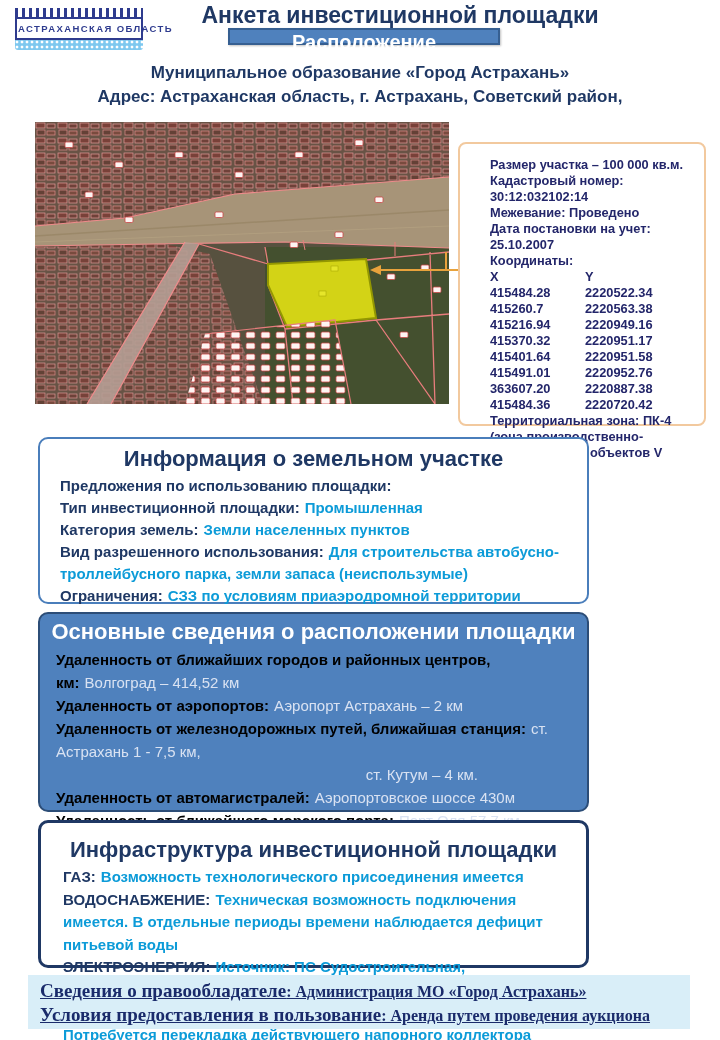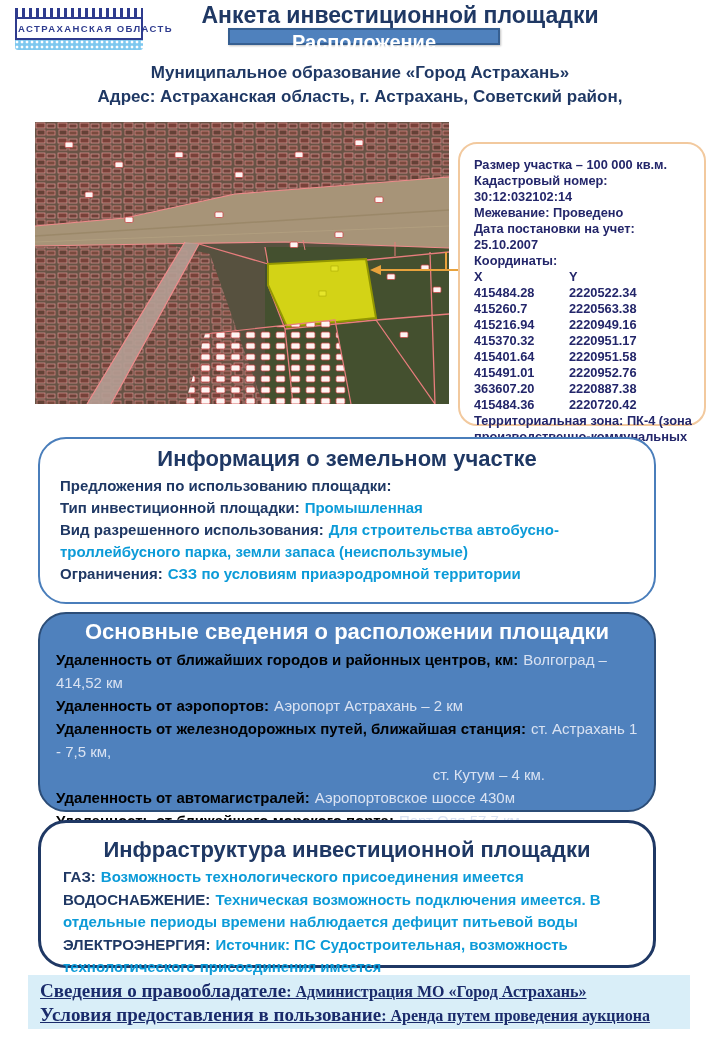--- a/index.html
+++ b/index.html
@@ -21,29 +21,29 @@
          text-align:center;line-height:25px;box-shadow:1px 1px 2px rgba(0,0,0,.25);}
   .sub{position:absolute;left:0;right:0;text-align:center;font-size:17px;font-weight:bold;color:#1F3864;}
   .sub1{top:63px;} .sub2{top:87px;} .sub3{top:109px;}
 
   
   .map{position:absolute;left:35px;top:122px;width:414px;height:282px;}
   .arrow-overlay{position:absolute;left:370px;top:248px;width:92px;height:30px;z-index:5;}
 
   
   .infobox{position:absolute;left:458px;top:142px;width:248px;height:284px;box-sizing:border-box;
-           border:2px solid #F2C99E;border-radius:19px;background:#fff;padding:13px 8px 8px 14px;
+           border:2px solid #F2C99E;border-radius:8px;background:#fff;padding:13px 8px 8px 30px;
            color:#23266A;font-size:12.8px;font-weight:bold;line-height:16px;}
   .infobox p{margin:0;}
   .coords-table{border-collapse:collapse;table-layout:fixed;width:210px;}
   .coords-table td{padding:0;font-size:12.8px;font-weight:bold;color:#23266A;line-height:16px;}
   .coords-table td:first-child{width:95px;}
 
   
-  .section{position:absolute;left:38px;width:618px;box-sizing:border-box;border-radius:28px;background:#fff;}
+  .section{position:absolute;left:38px;width:551px;box-sizing:border-box;border-radius:10px;background:#fff;}
   .section h2{text-align:center;font-size:22px;font-weight:bold;color:#1F3864;margin:7px 10px 3px;}
   .sec-body{padding:0 20px 0 20px;font-size:15px;line-height:22px;}
   .sec-body p{margin:0;}
   .lbl{font-weight:bold;color:#1F3864;margin-right:5px;}
   .val{font-weight:bold;color:#0C9BD8;}
   .section-land{top:437px;height:167px;border:2.5px solid #4A7EBB;}
   .section-location{top:612px;height:200px;background:#4F81BD;border:2px solid #2C4D77;}
   .section-location h2{color:#fff;margin-top:5px;}
   .section-location .sec-body{line-height:23px;padding-left:16px;padding-right:14px;}
   .section-location .lbl{color:#000000;}
@@ -194,20 +194,21 @@
     </tbody>
       </table>
     <p>Территориальная зона: ПК-4 (зона производственно-коммунальных объектов V класса)</p>
   </div>
 
   <div class="section section-land">
     <h2>Информация о земельном участке</h2>
     <div class="sec-body">
       <p><span class="lbl">Предложения по использованию площадки:</span><span class="val"></span></p>
       <p><span class="lbl">Тип инвестиционной площадки:</span><span class="val">Промышленная</span></p>
+      <p><span class="lbl">Категория земель:</span><span class="val">Земли населенных пунктов</span></p>
       <p><span class="lbl">Вид разрешенного использования:</span><span class="val">Для строительства автобусно-троллейбусного парка, земли запаса (неиспользумые)</span></p>
       <p><span class="lbl">Ограничения:</span><span class="val">СЗЗ  по условиям приаэродромной территории</span></p>
     </div>
   </div>
 
   <div class="section section-location">
     <h2>Основные сведения о расположении площадки</h2>
     <div class="sec-body">
       <p><span class="lbl">Удаленность от ближайших городов и районных центров, км:</span><span class="val">Волгоград – 414,52 км</span></p>
       <p><span class="lbl">Удаленность от аэропортов:</span><span class="val">Аэропорт Астрахань – 2 км</span></p>

